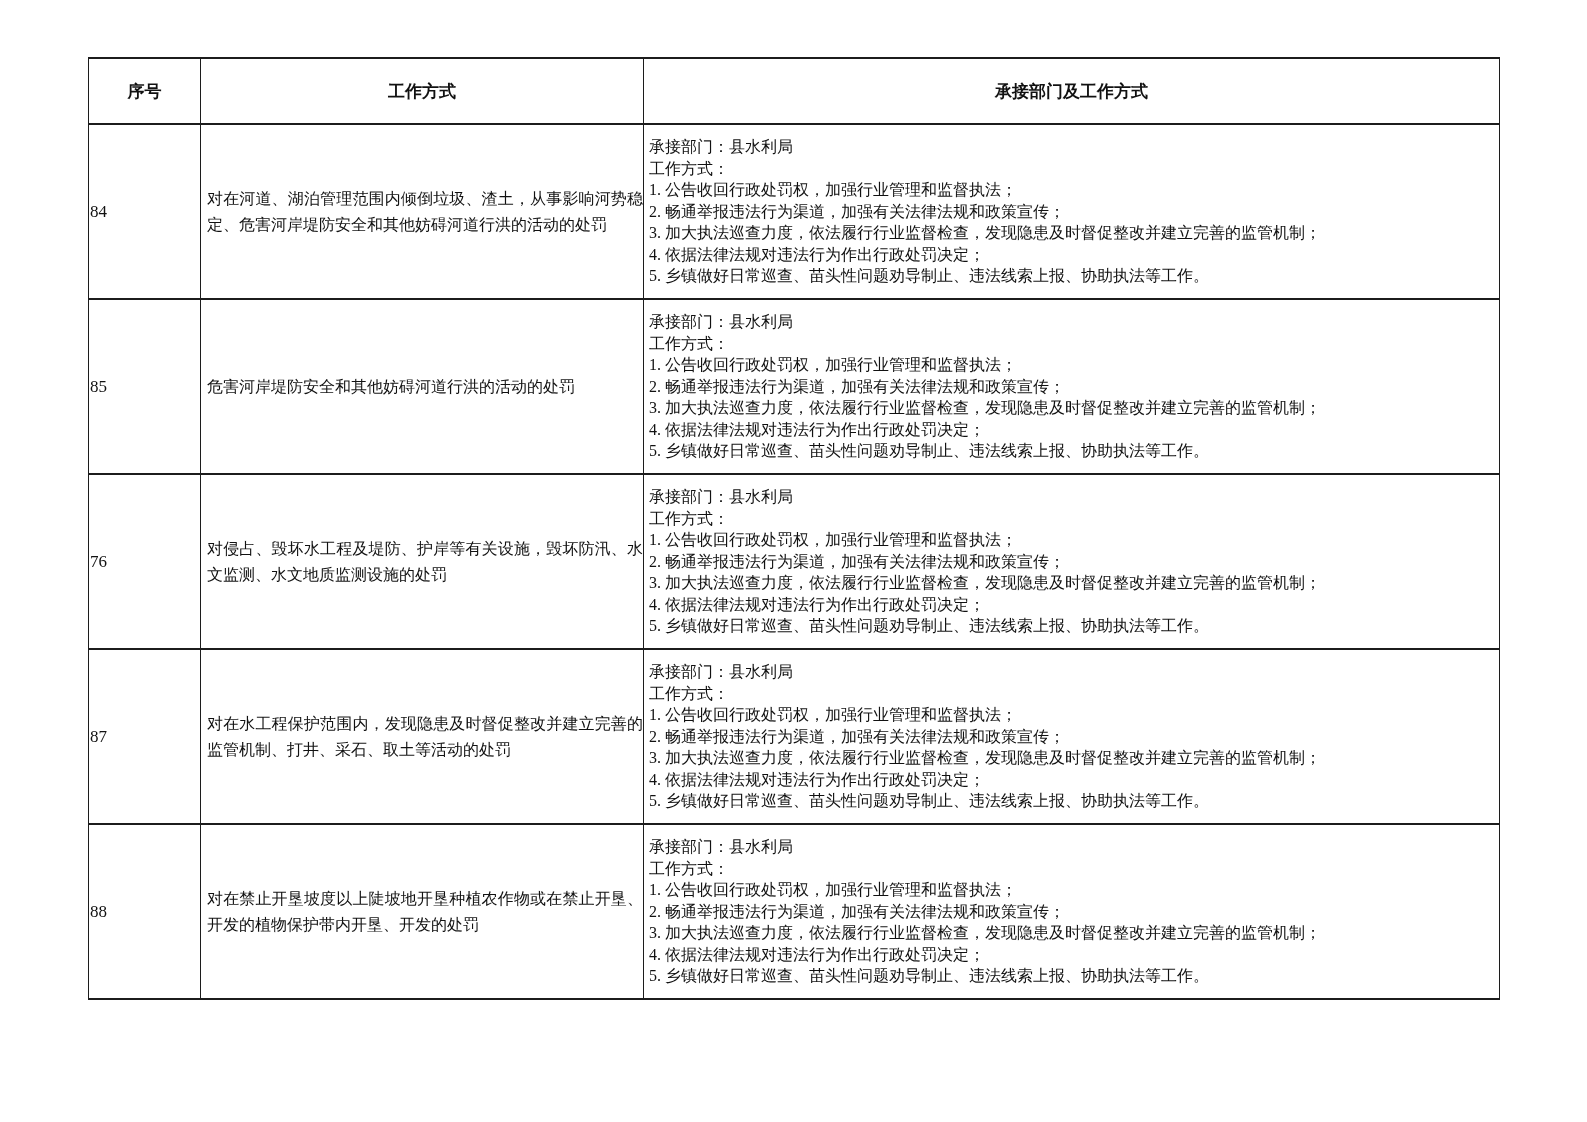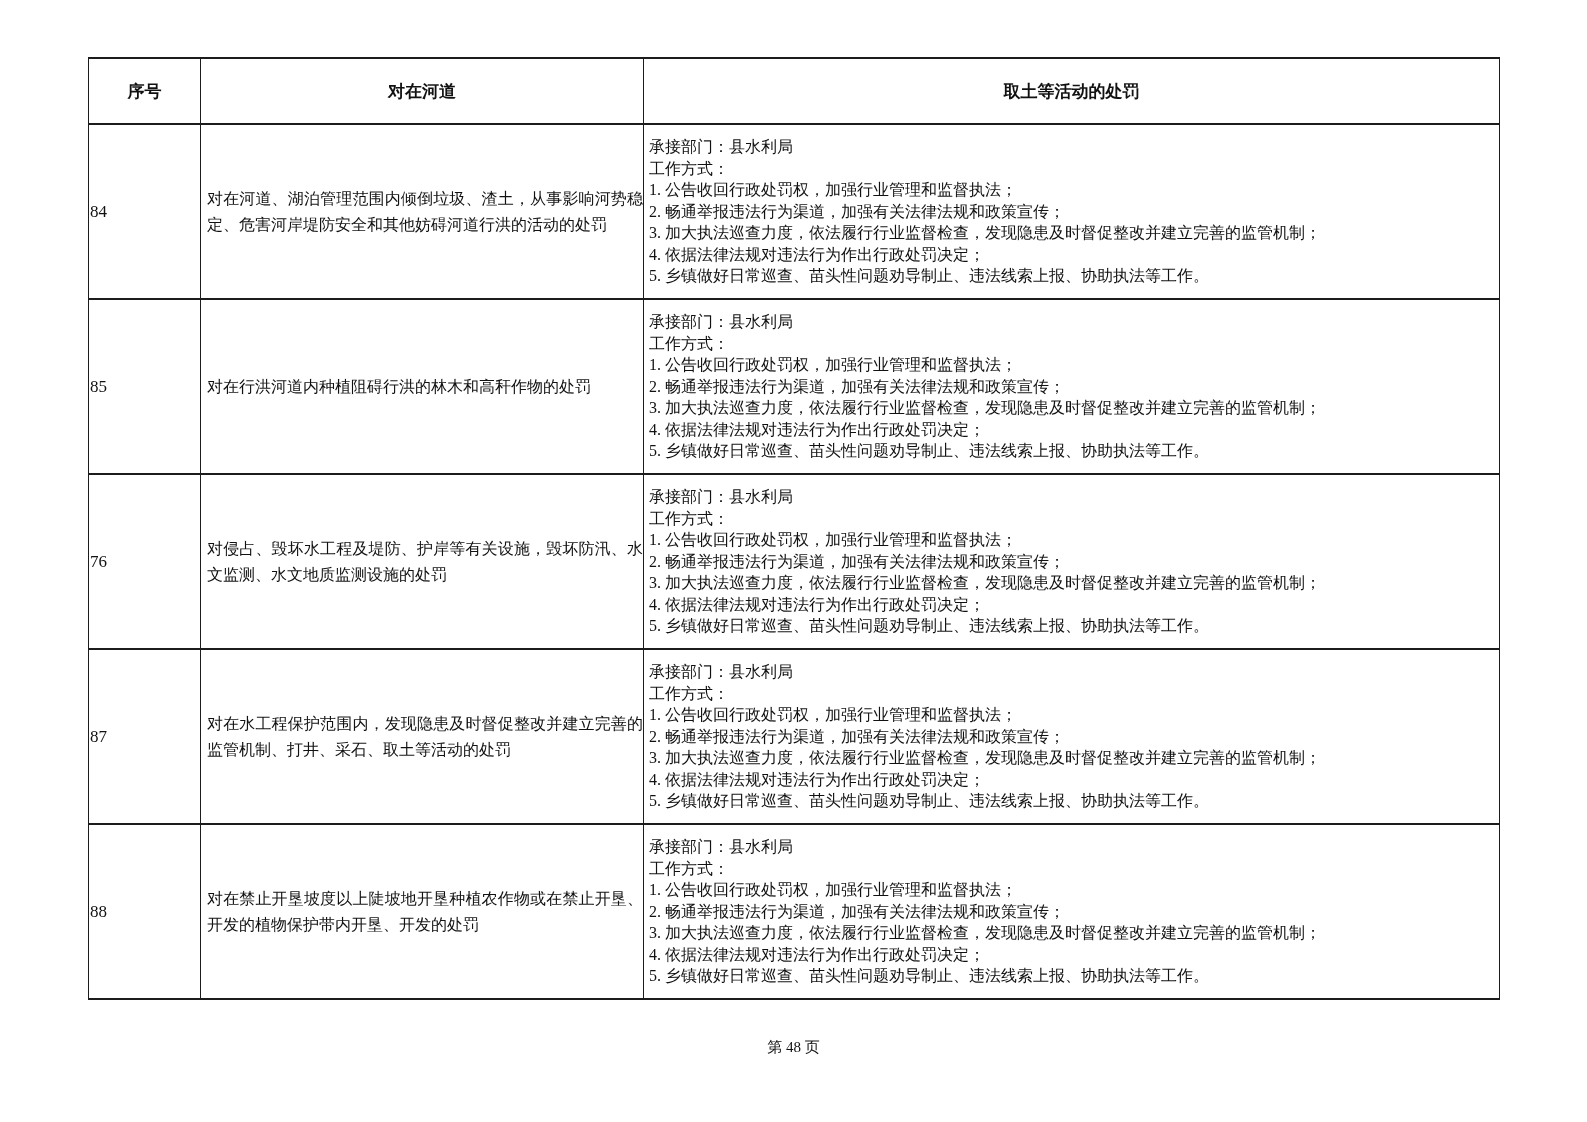--- a/index.html
+++ b/index.html
@@ -70,41 +70,41 @@
 
   <table class="items">
     <colgroup>
         <col class="c1">
         <col class="c2">
         <col class="c3">
       </colgroup>
     <thead>
       <tr>
         <th>序号</th>
-        <th>对在河道</th>
-        <th>取土等活动的处罚</th>
+        <th>工作方式</th>
+        <th>承接部门及工作方式</th>
       </tr>
     </thead>
     <tbody>
       <tr>
         <td class="c-no">84</td>
         <td class="c-name">对在河道、湖泊管理范围内倾倒垃圾、渣土，从事影响河势稳定、危害河岸堤防安全和其他妨碍河道行洪的活动的处罚</td>
         <td class="c-detail">
           <div class="dl">承接部门：县水利局</div>
           <div class="dl">工作方式：</div>
           <div class="dl">1. 公告收回行政处罚权，加强行业管理和监督执法；</div>
           <div class="dl">2. 畅通举报违法行为渠道，加强有关法律法规和政策宣传；</div>
           <div class="dl">3. 加大执法巡查力度，依法履行行业监督检查，发现隐患及时督促整改并建立完善的监管机制；</div>
           <div class="dl">4. 依据法律法规对违法行为作出行政处罚决定；</div>
           <div class="dl">5. 乡镇做好日常巡查、苗头性问题劝导制止、违法线索上报、协助执法等工作。</div>
         </td>
       </tr>
       <tr>
         <td class="c-no">85</td>
-        <td class="c-name">对在行洪河道内种植阻碍行洪的林木和高秆作物的处罚</td>
+        <td class="c-name">危害河岸堤防安全和其他妨碍河道行洪的活动的处罚</td>
         <td class="c-detail">
           <div class="dl">承接部门：县水利局</div>
           <div class="dl">工作方式：</div>
           <div class="dl">1. 公告收回行政处罚权，加强行业管理和监督执法；</div>
           <div class="dl">2. 畅通举报违法行为渠道，加强有关法律法规和政策宣传；</div>
           <div class="dl">3. 加大执法巡查力度，依法履行行业监督检查，发现隐患及时督促整改并建立完善的监管机制；</div>
           <div class="dl">4. 依据法律法规对违法行为作出行政处罚决定；</div>
           <div class="dl">5. 乡镇做好日常巡查、苗头性问题劝导制止、违法线索上报、协助执法等工作。</div>
         </td>
       </tr>
@@ -143,15 +143,14 @@
           <div class="dl">1. 公告收回行政处罚权，加强行业管理和监督执法；</div>
           <div class="dl">2. 畅通举报违法行为渠道，加强有关法律法规和政策宣传；</div>
           <div class="dl">3. 加大执法巡查力度，依法履行行业监督检查，发现隐患及时督促整改并建立完善的监管机制；</div>
           <div class="dl">4. 依据法律法规对违法行为作出行政处罚决定；</div>
           <div class="dl">5. 乡镇做好日常巡查、苗头性问题劝导制止、违法线索上报、协助执法等工作。</div>
         </td>
       </tr>
     </tbody>
   </table>
 
-  <div class="footer">第 48 页</div>
 
 </div>
 
 </body></html>

